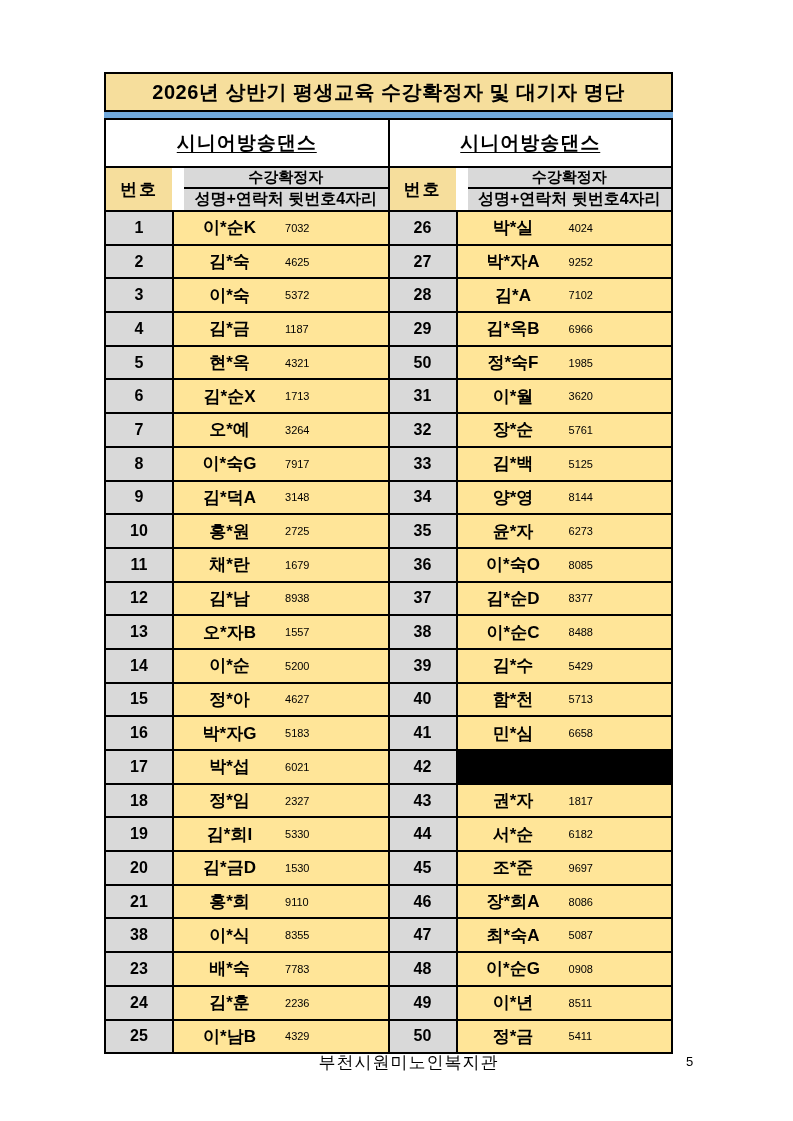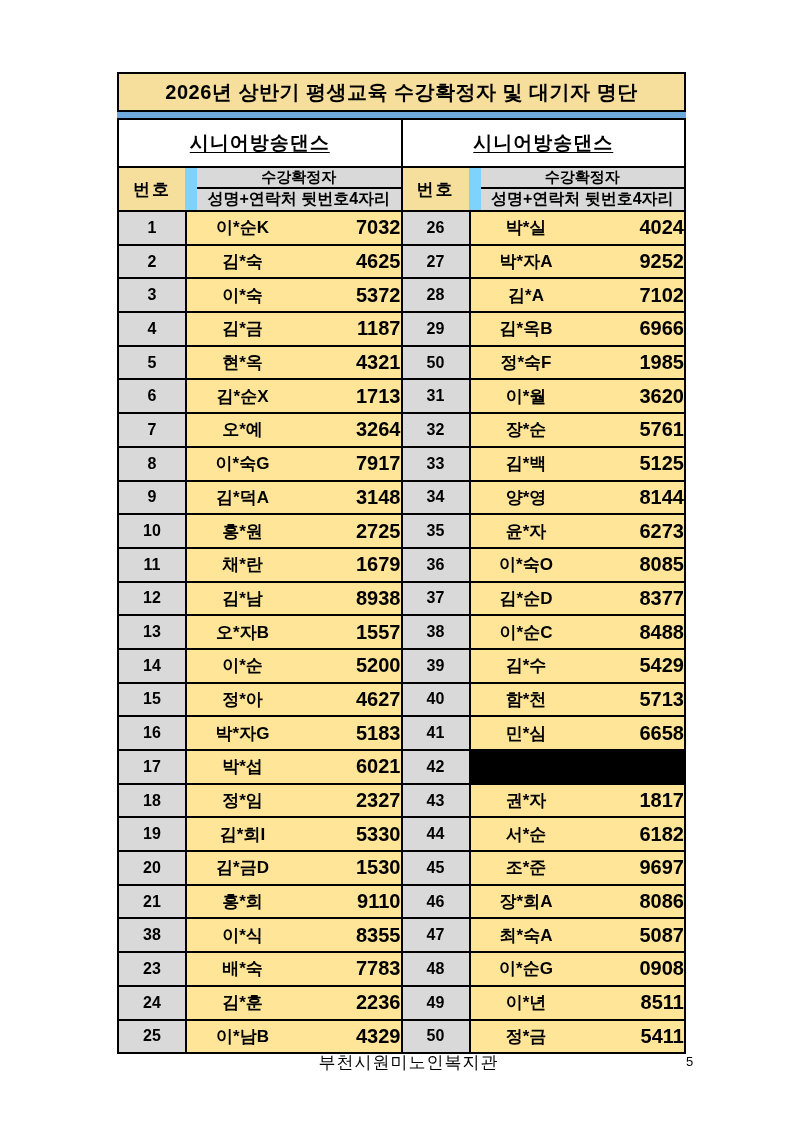--- a/index.html
+++ b/index.html
@@ -1,51 +1,51 @@
 <!DOCTYPE html>
 <html><head>
 <meta charset="utf-8">
 <style>
   * { margin:0; padding:0; box-sizing:border-box; }
   html,body { background:#ffffff; }
   .page {
     position:relative; width:793px; height:1121px; background:#ffffff;
     font-family:"Liberation Sans", sans-serif; color:#000; overflow:hidden;
   }
-  .table-wrap { position:absolute; left:117px; top:72px; width:569px; }
+  .table-wrap { position:absolute; left:104px; top:72px; width:569px; }
 
   .title-bar {
     background:#F6DE9C; border:2px solid #000; height:40px;
     display:flex; align-items:center; justify-content:center;
     font-weight:bold; font-size:20px; letter-spacing:0.5px;
   }
   .blue-bar { height:6px; background:#6FA8DC; }
 
   .halves {
     display:grid; grid-template-columns:1fr 1fr; gap:2px;
     background:#000; border:2px solid #000;
   }
   .half { display:flex; flex-direction:column; gap:2px; background:#000; }
 
   .section-header { background:#fff; height:46px; display:flex; align-items:center; justify-content:center; }
   .section-title { font-weight:bold; font-size:19px; text-decoration:underline; text-underline-offset:3px; letter-spacing:1px; }
 
-  .head-row { display:grid; grid-template-columns:66px 1fr; gap:12px; height:42px; background:#7dd3fc; }
+  .head-row { display:grid; grid-template-columns:66px 1fr; gap:12px; height:42px; background:#ffffff; }
   .no-head { background:#F6DE9C; display:flex; align-items:center; justify-content:center; font-weight:bold; font-size:17px; letter-spacing:2px; }
   .head-right { display:flex; flex-direction:column; gap:2px; background:#000; }
   .sub-head { flex:1; background:#D9D9D9; display:flex; align-items:center; justify-content:center; font-weight:bold; }
   .sub-head.top { font-size:15px; }
   .sub-head.bottom { font-size:16px; }
 
   .rows { display:flex; flex-direction:column; gap:2px; background:#000; }
   .data-row { display:grid; grid-template-columns:66px 1fr; gap:2px; height:31.7px; background:#000; }
   .no-cell { background:#D9D9D9; display:flex; align-items:center; justify-content:center; font-weight:bold; font-size:16px; }
   .data-cell { background:#FFE598; display:flex; align-items:center; }
   .name-val { width:52%; text-align:center; font-size:17px; font-weight:600; }
-  .digit-val { width:48%; text-align:right; font-size:20px; font-weight:700; }
+  .digit-val { width:48%; text-align:left; font-size:11px; font-weight:400; }
 
   .footer-org {
     position:absolute; top:1051px; left:124px; width:569px;
     text-align:center; font-weight:normal; font-size:17px; letter-spacing:1px;
   }
   .page-no { position:absolute; top:1054px; left:686px; font-size:13px; }
 </style>
 </head>
 <body>
 

